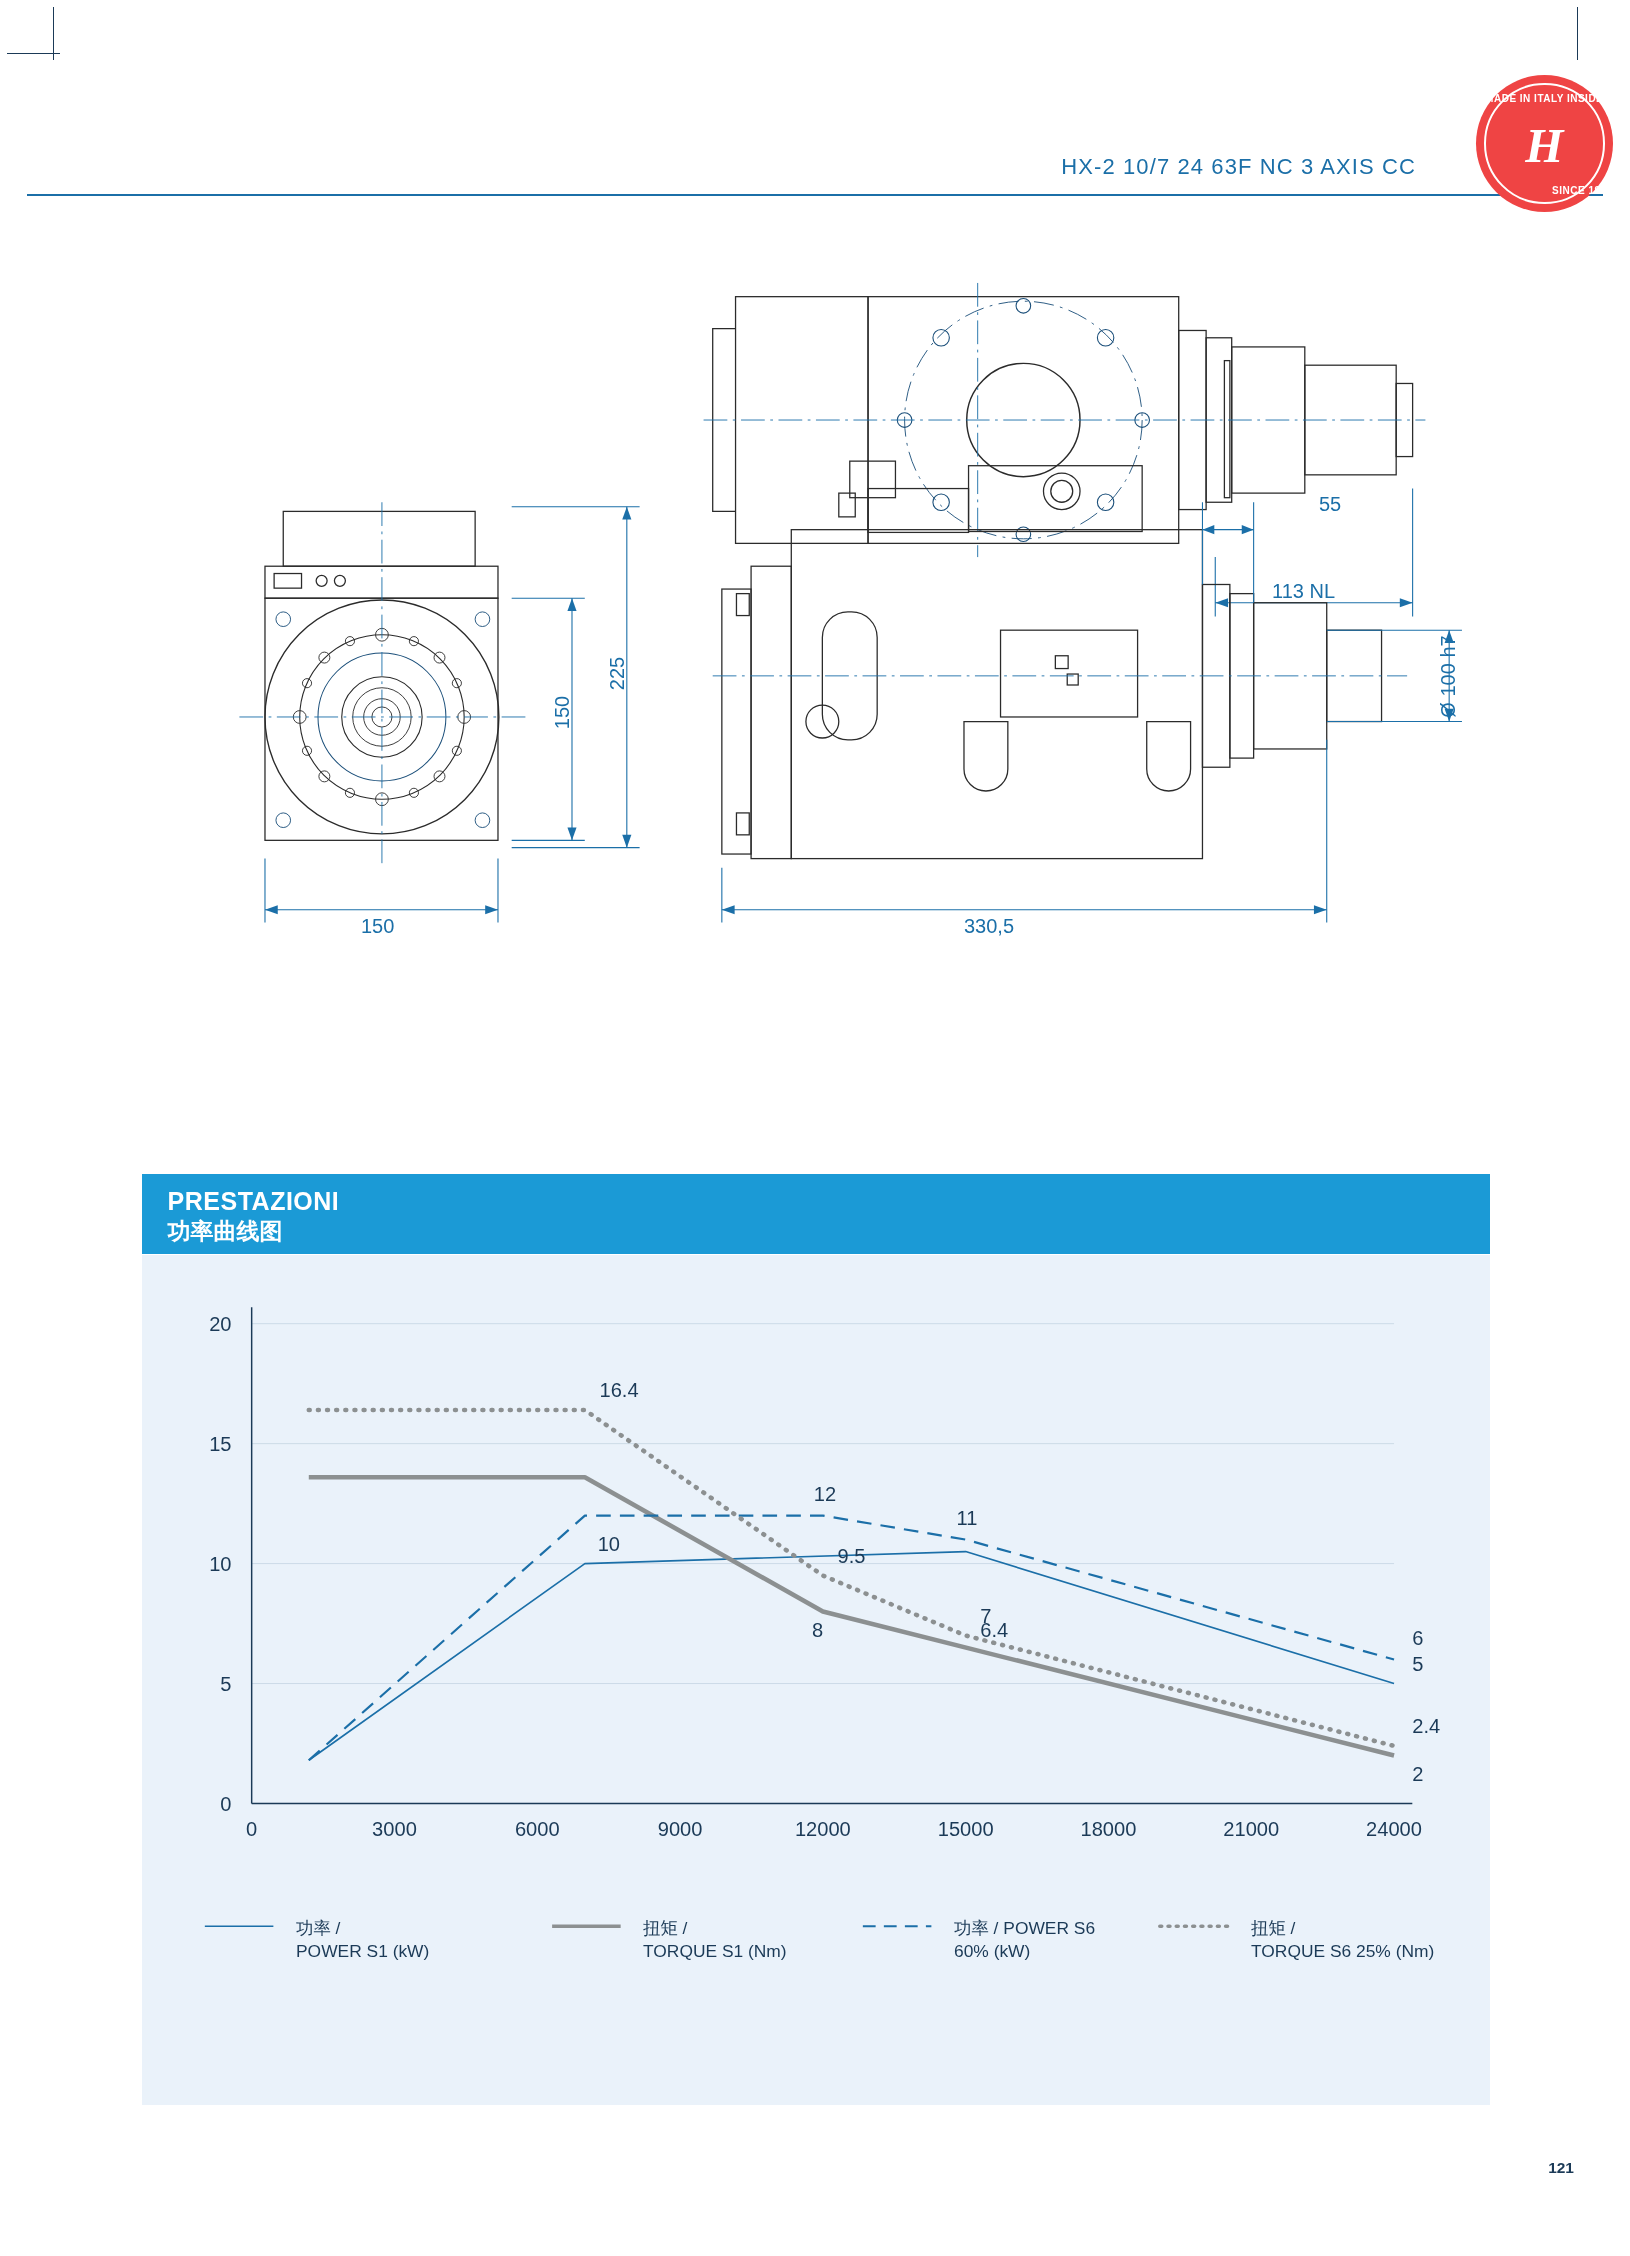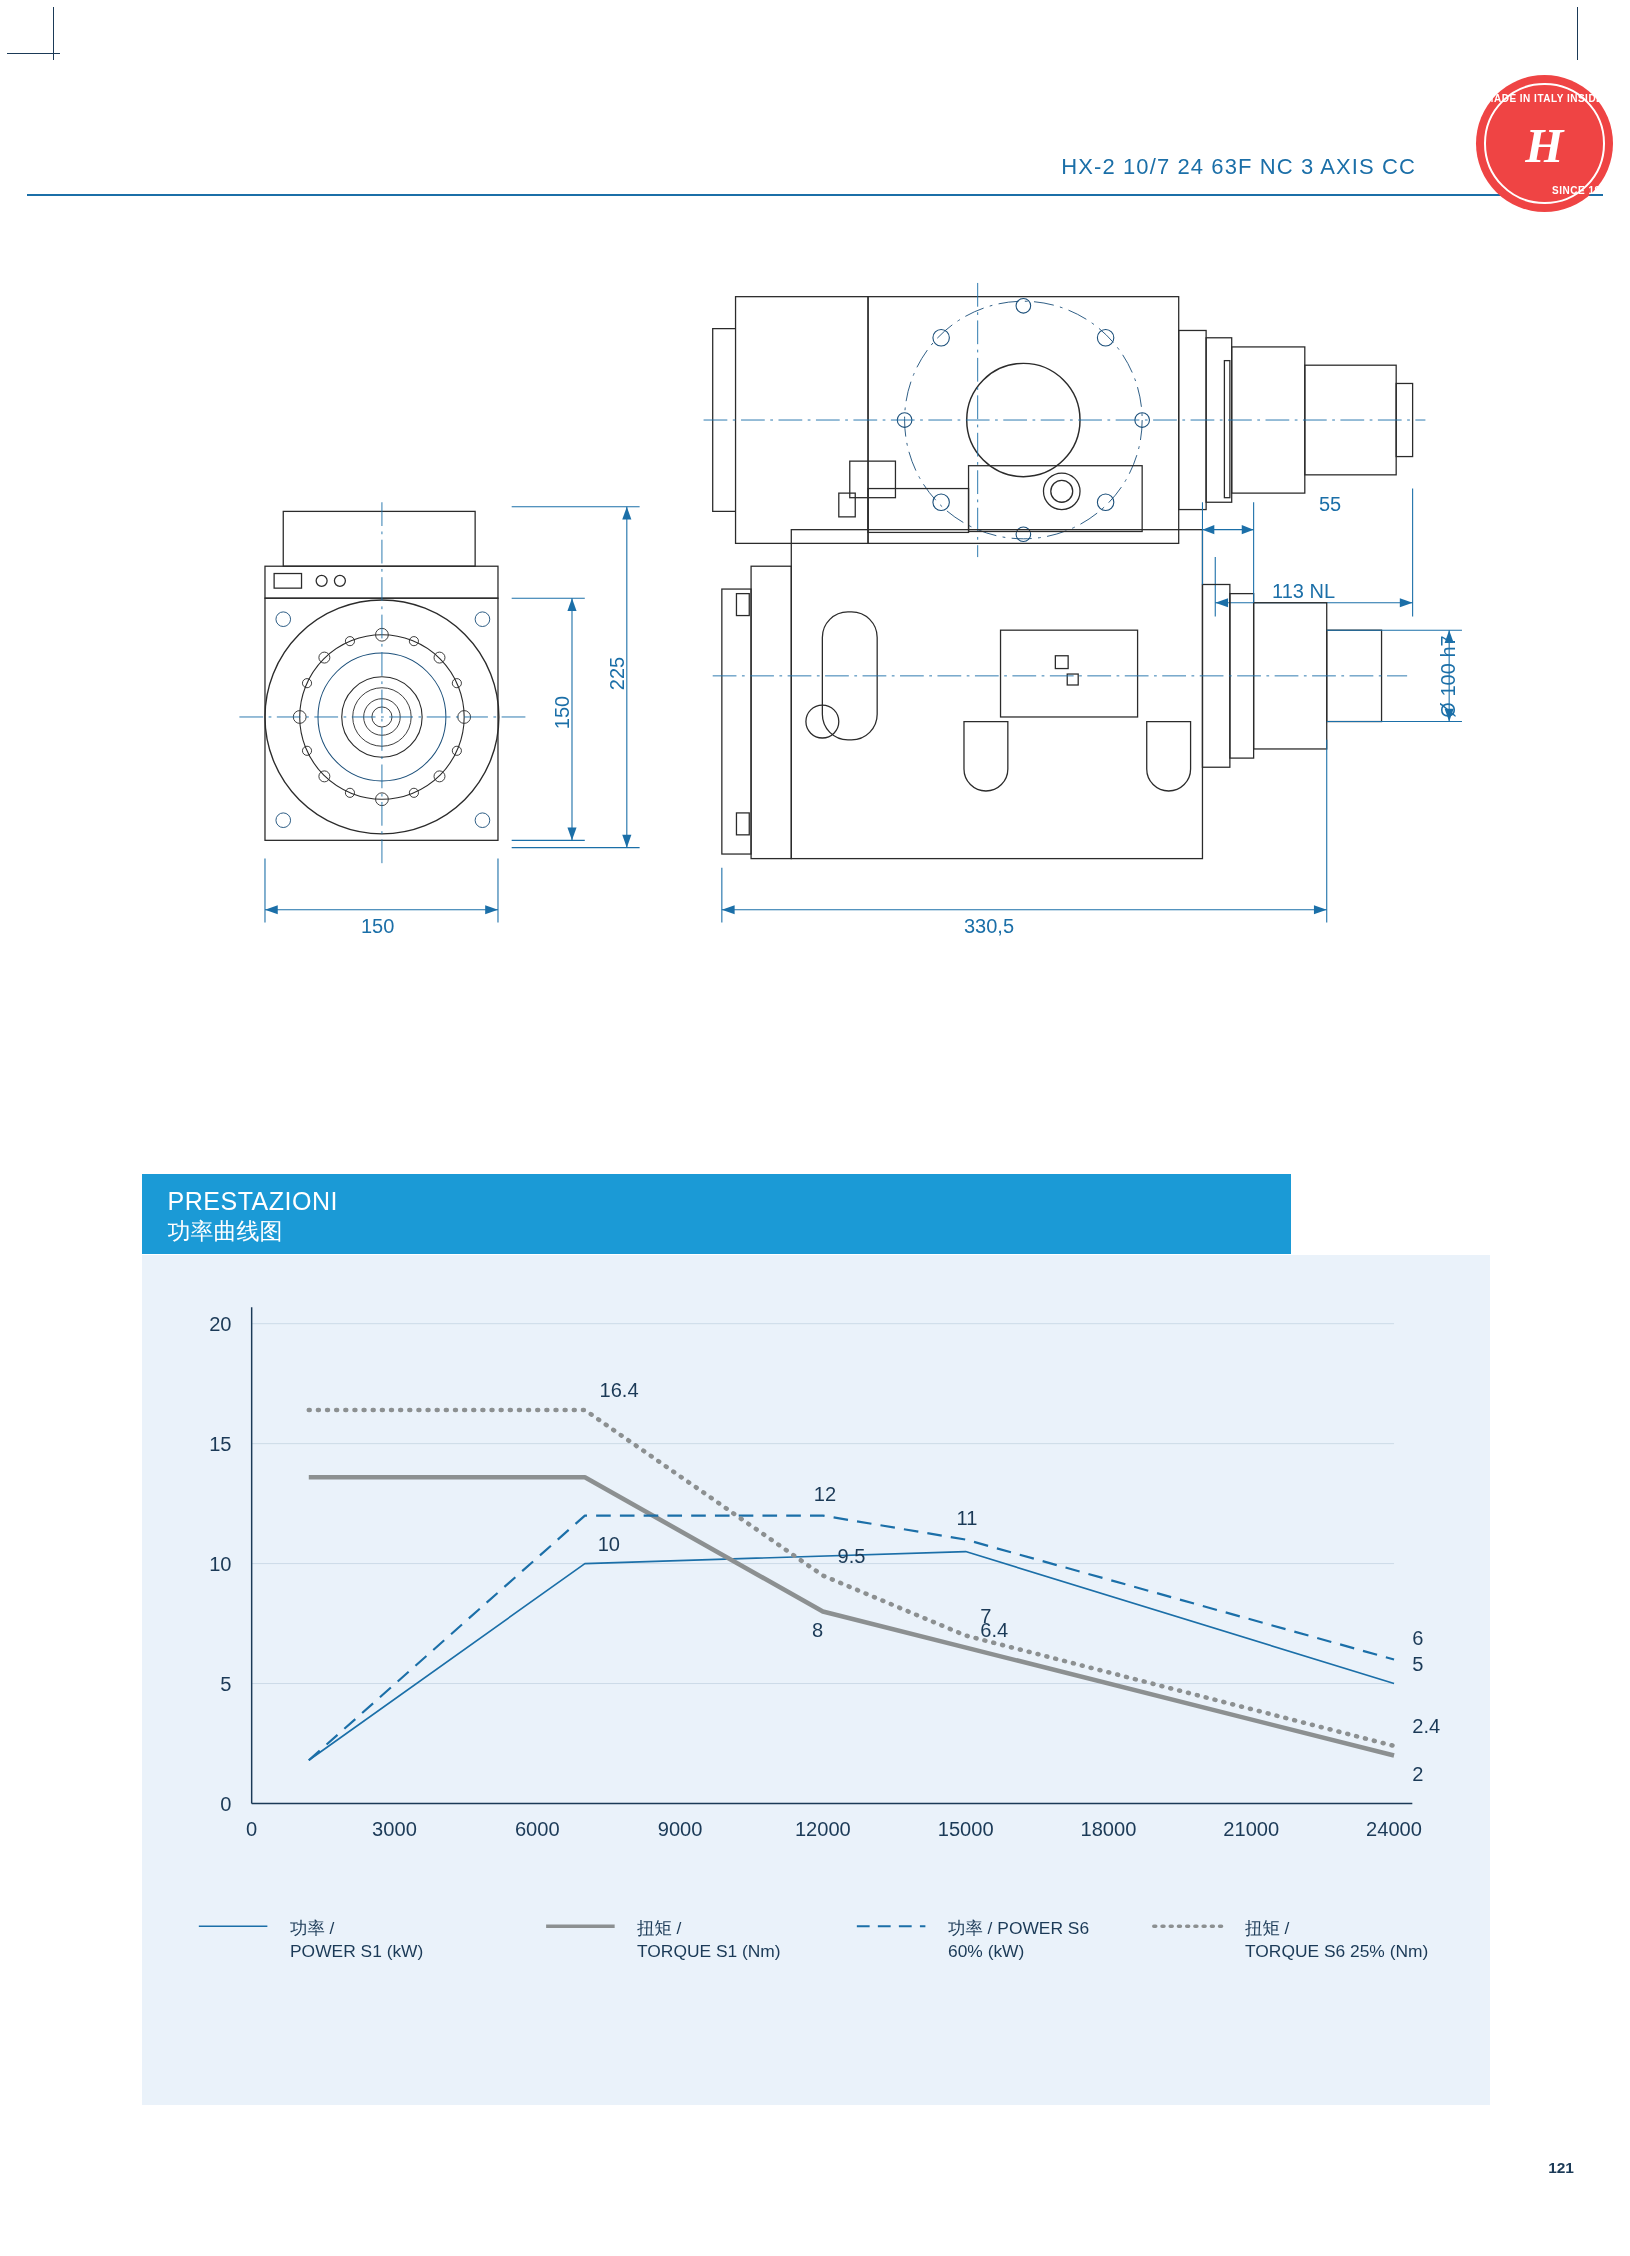--- a/index.html
+++ b/index.html
@@ -45,33 +45,33 @@
     position:absolute;left:0;right:0;bottom:16.4px;text-align:right;color:#ffffff;
     font-size:10px;font-weight:bold;letter-spacing:0.5px;
   }
 
   
   .drawings{position:absolute;left:0;top:228px;width:1631px;height:914px;}
   .dim-label{position:absolute;color:#1b6fa8;font-size:20px;white-space:nowrap;}
 
   
   .perf-band{
-    position:absolute;left:142px;top:1174px;width:1149px;height:80px;background:#1b9ad6;
+    position:absolute;left:142px;top:1174px;width:1348px;height:80px;background:#1b9ad6;font-weight:bold;
   }
   .perf-band .t1{position:absolute;left:25.6px;top:12.8px;color:#fff;font-size:25px;letter-spacing:0.5px;}
   .perf-band .t2{position:absolute;left:25.6px;top:42px;color:#fff;font-size:23px;}
 
   .chart-panel{
     position:absolute;left:142px;top:1255px;width:1348px;height:850px;
     background:#eaf2fa;
   }
 
   .chart-area{position:absolute;left:0;top:0;width:1348px;height:640px;}
 
-  .legend{position:absolute;left:2px;top:640px;width:1348px;height:110px;}
+  .legend{position:absolute;left:8px;top:640px;width:1348px;height:110px;}
   .legend-item{position:absolute;top:22px;font-size:17.4px;color:#1b3a57;line-height:1.35;}
   .pagenum{
     position:absolute;right:57px;bottom:80px;font-size:15.5px;font-weight:bold;color:#1b3a57;
   }
 </style>
 </head>
 <body>
 
 <div class="page">
 

